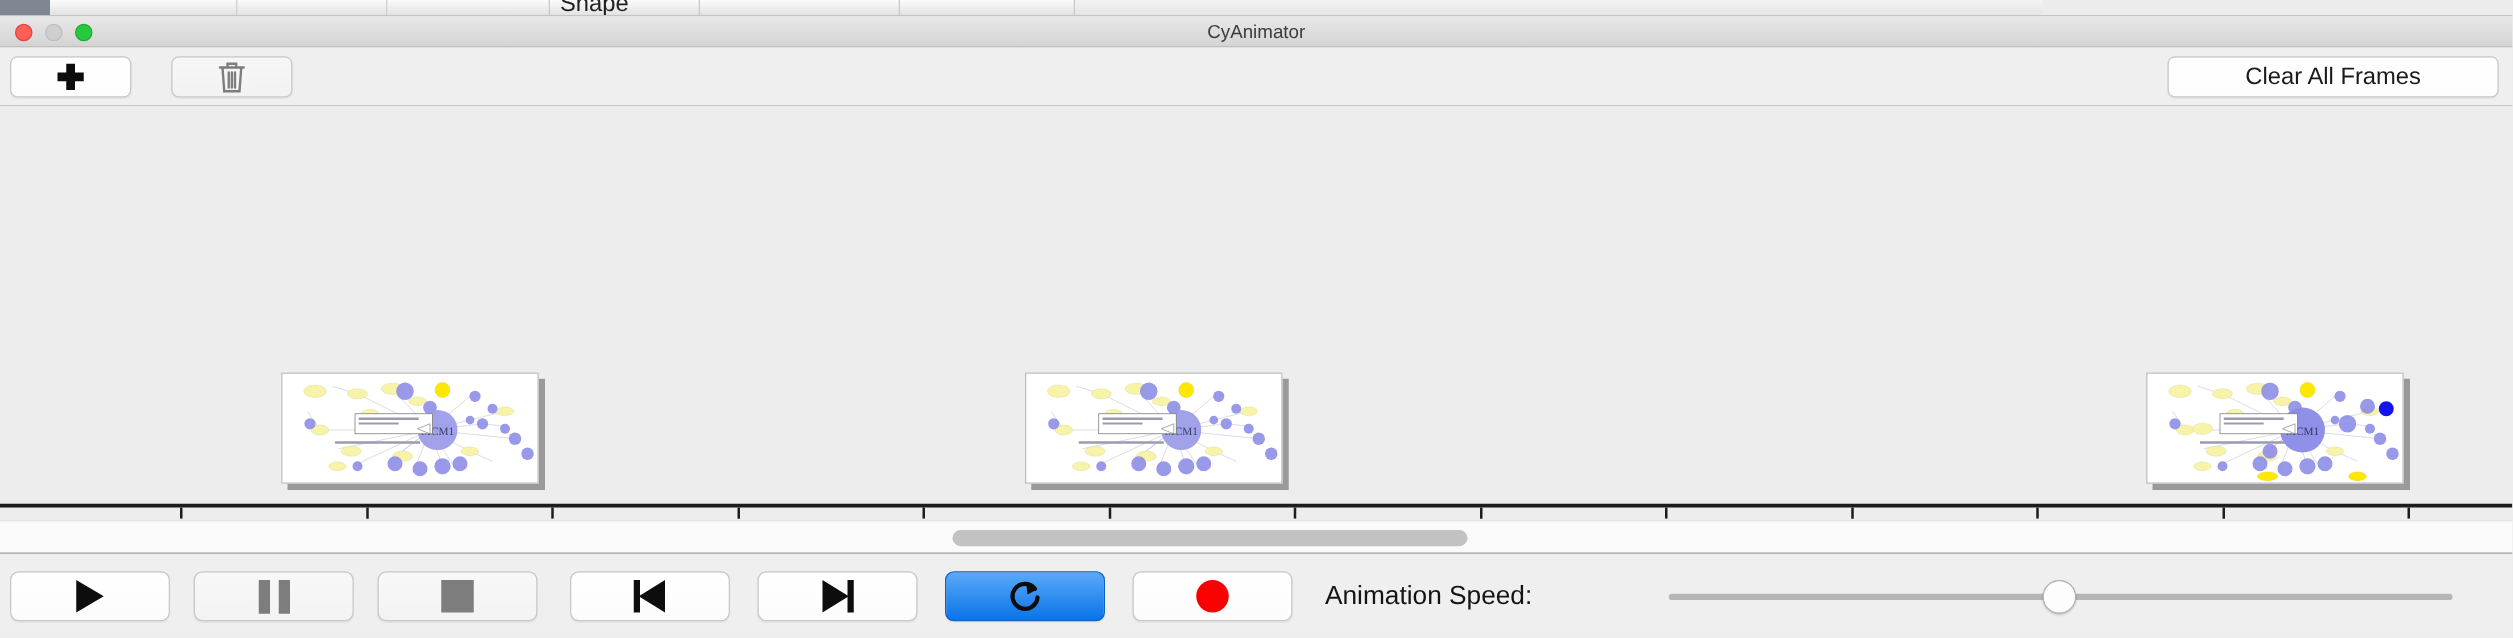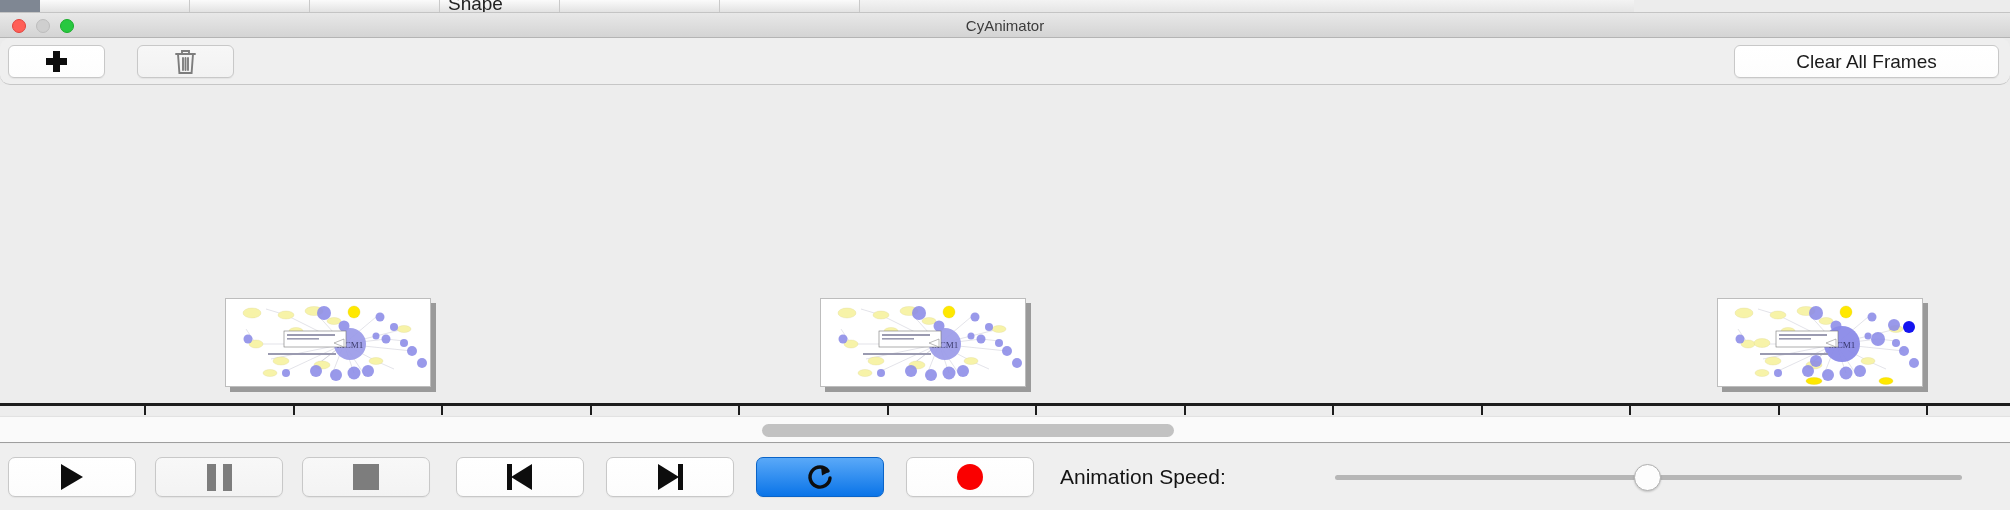--- a/index.html
+++ b/index.html
@@ -46,21 +46,21 @@
   .tl-max   { left: 60px; background: #28c840; border: 1px solid #1aad2b; }
   .win-title {
     position: absolute; left: 0; top: 0; width: 2010px; height: 25px;
     line-height: 25px; text-align: center;
     font-size: 15px; color: #3c3c3c;
   }
 
   
   .toolbar {
     position: absolute; left: 0; top: 38px; width: 2010px; height: 47px;
-    background: #efefef; border-bottom: 1px solid #c6c6c6; border-radius: 10px;
+    background: #efefef; border-bottom: 1px solid #c6c6c6;
   }
   .tbtn {
     position: absolute; top: 7px; height: 33px;
     border: 1px solid #c8c8c8; border-radius: 6px;
     display: flex; align-items: center; justify-content: center;
     box-shadow: 0 1px 1px rgba(0,0,0,0.05);
   }
   .tbtn.enabled { background: linear-gradient(#ffffff, #fdfdfd); }
   .tbtn.disabled { background: linear-gradient(#f7f7f7, #f2f2f2); }
   .btn-add   { left: 8px;  width: 97px; }

